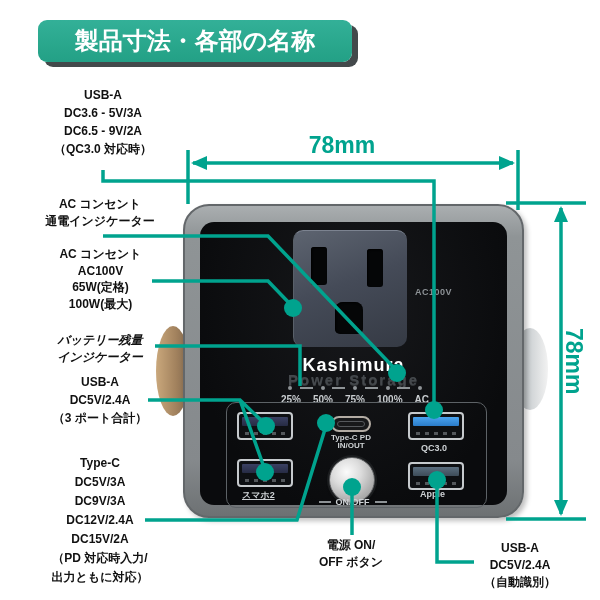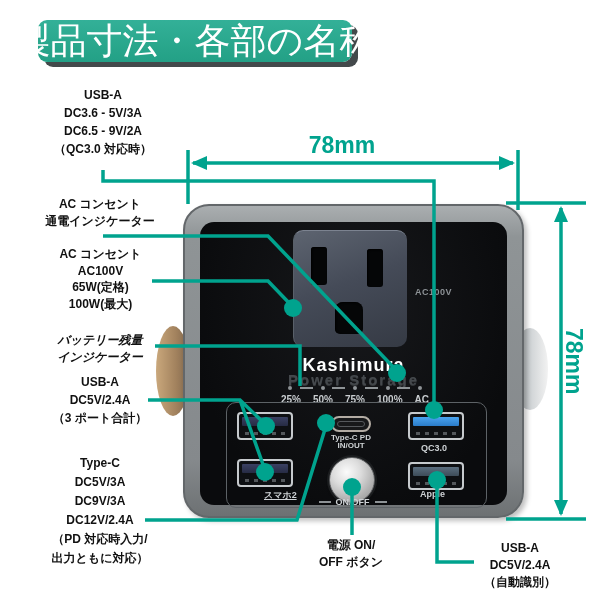--- a/index.html
+++ b/index.html
@@ -7,21 +7,21 @@
     width:600px;height:600px;position:relative;background:#ffffff;overflow:hidden;
     font-family:"Liberation Sans","DejaVu Sans",sans-serif;
   }
   
   .banner{
     position:absolute;left:38px;top:20px;width:314px;height:42px;
     background:linear-gradient(180deg,#33b098 0%,#29a78c 60%,#23a086 100%);
     border-radius:9px;box-shadow:6px 5px 0 #43494b;
     display:flex;align-items:center;justify-content:center;z-index:8;
   }
-  .banner-title{color:#ffffff;font-size:36px;font-weight:normal;letter-spacing:0px;white-space:nowrap;}
+  .banner-title{color:#ffffff;font-size:24px;font-weight:bold;letter-spacing:0px;white-space:nowrap;}
 
   
   .callout{position:absolute;z-index:7;text-align:center;color:#111111;font-weight:bold;font-size:12px;line-height:18px;white-space:nowrap;}
   .callout div{white-space:nowrap;}
   #co-usb-qc{left:18px;top:86px;width:170px;}
   #co-ac-ind{left:14px;top:196px;width:172px;line-height:17px;}
   #co-ac-out{left:18px;top:246px;width:165px;line-height:16.5px;}
   #co-batt{left:14px;top:332px;width:172px;line-height:17px;font-style:italic;}
   #co-usb2{left:16px;top:373px;width:168px;line-height:18px;}
   #co-typec{left:14px;top:454px;width:172px;line-height:19px;}
@@ -135,20 +135,21 @@
 <div class="callout" id="co-usb2">
   <div>USB-A</div>
   <div>DC5V/2.4A</div>
   <div>（3 ポート合計）</div>
 </div>
 <div class="callout" id="co-typec">
   <div>Type-C</div>
   <div>DC5V/3A</div>
   <div>DC9V/3A</div>
   <div>DC12V/2.4A</div>
+  <div>DC15V/2A</div>
   <div>（PD 対応時入力/</div>
   <div>出力ともに対応）</div>
 </div>
 <div class="callout" id="co-power">
   <div>電源 ON/</div>
   <div>OFF ボタン</div>
 </div>
 <div class="callout" id="co-auto">
   <div>USB-A</div>
   <div>DC5V/2.4A</div>
@@ -209,21 +210,21 @@
 <div class="usb-port" id="port-qc">
   <div class="tongue tongue-blue"></div>
   <div class="contacts"></div>
 </div>
 <div class="port-label" style="left:421px;top:443px;text-align:center;">QC3.0</div>
 
 <div class="usb-port" id="port-sp2">
   <div class="tongue tongue-dark"></div>
   <div class="contacts"></div>
 </div>
-<div class="port-label" style="left:264px;top:489px;text-decoration:underline;">スマホ2</div>
+<div class="port-label" style="left:242px;top:489px;text-decoration:underline;">スマホ2</div>
 
 <div class="power-btn"></div>
 <div class="onoff-label">
   <span class="onoff-dash"></span>
   <span>ON/OFF</span>
   <span class="onoff-dash"></span>
 </div>
 
 <div class="usb-port" id="port-apple">
   <div class="tongue tongue-gray"></div>

